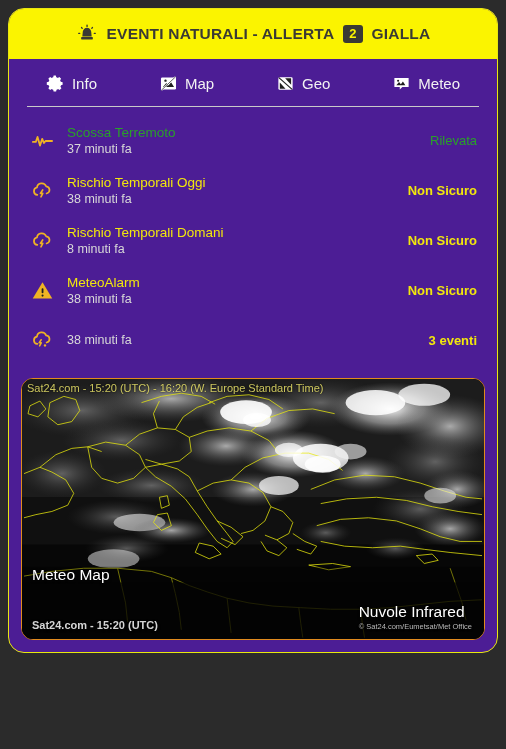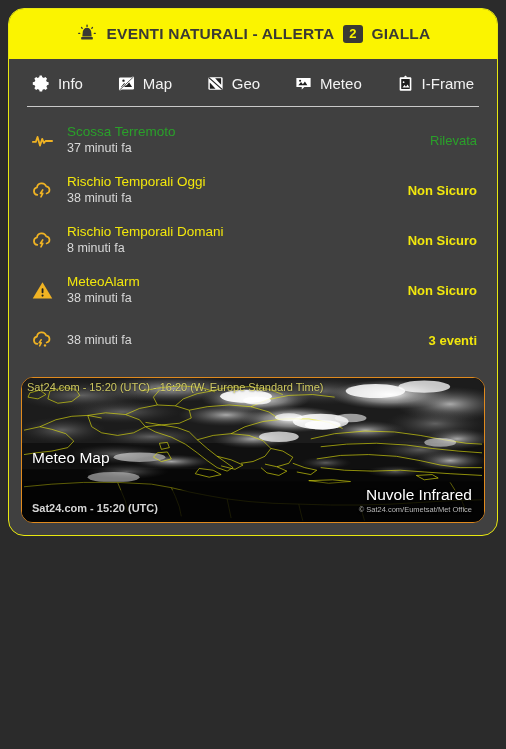--- a/index.html
+++ b/index.html
@@ -10,23 +10,23 @@
     height: 749px;
     overflow: hidden;
     font-family: "Liberation Sans", sans-serif;
   }
 
   .card {
     position: absolute;
     left: 8px;
     top: 8px;
     width: 490px;
-    height: 528px;
+    height: 645px;
     box-sizing: border-box;
-    background: #404040;
+    background: #4c1d95;
     border: 1px solid #e8e80f;
     border-radius: 16px;
     overflow: hidden;
     display: flex;
     flex-direction: column;
   }
 
   
   .header {
     background: #fbf400;
@@ -156,21 +156,20 @@
   }
   .map-caption-left {
     position: absolute;
     left: 10px;
     bottom: 7px;
   }
   .map-caption-right {
     position: absolute;
     right: 12px;
     bottom: 7px;
-    text-align: right;
   }
   .cap-big {
     color: #ffffff;
     font-size: 15.5px;
     line-height: 19px;
     text-shadow: 0 1px 3px #000;
   }
   .cap-small {
     color: #d5d5d5;
     font-size: 11px;
@@ -251,33 +250,20 @@
       <span>
         <svg class="tab-icon" width="19" height="19" viewBox="0 0 24 24">
           <path d="M3 5.2h18v11.1h-7.9l-3.3 3.4v-3.4H3z" fill="#ffffff"></path>
           <path d="M5.5 14.3l3.4-4.1 2.3 2.6 2.6-3.4 3.1 4.9z" fill="#1f1f1f"></path>
           <circle cx="7.7" cy="8.6" r="1.3" fill="#1f1f1f"></circle>
         </svg>
       </span>
       <span class="tab-label">Meteo</span>
     </div>
 
-    <div class="tab">
-      <span>
-        <svg class="tab-icon" width="19" height="19" viewBox="0 0 24 24">
-          <path d="M12 1.8l2.6 2.6h-5.2z" fill="#ffffff"></path>
-          <rect x="4.6" y="4.2" width="14.8" height="17" rx="1.4" fill="#ffffff"></rect>
-          <rect x="6.6" y="6.4" width="10.8" height="12.6" rx="0.7" fill="#1f1f1f"></rect>
-          <path d="M8" fill="none"></path>
-          <path d="M8.1 17.2l2.7-3.3 1.8 2.1 2-2.6 2.4 3.8z" fill="#ffffff"></path>
-          <circle cx="9.6" cy="10.3" r="1.1" fill="#ffffff"></circle>
-        </svg>
-      </span>
-      <span class="tab-label">I-Frame</span>
-    </div>
   </div>
 
   <div class="divider"></div>
 
   <div class="events">
 
     <div class="event-row">
       <div class="event-icon">
         <svg width="23" height="23" viewBox="0 0 24 24" fill="none" stroke="#f0b323" stroke-width="1.9" stroke-linecap="round" stroke-linejoin="round">
           <path d="M2 13.5h3l1.8-5.2 2.6 9 2.3-7 1.8 4.3 1.6-2.1h6.9"></path>

